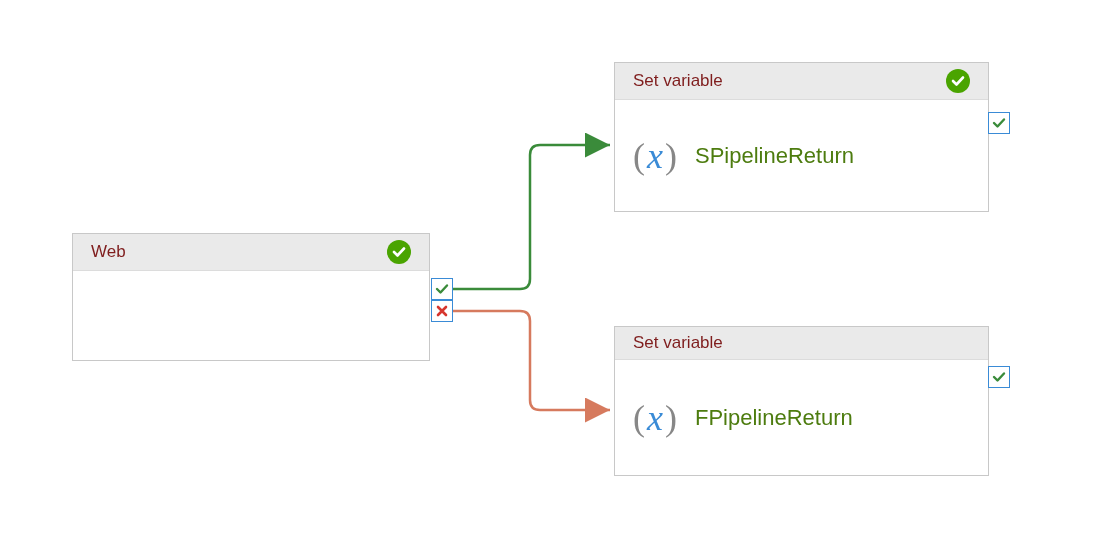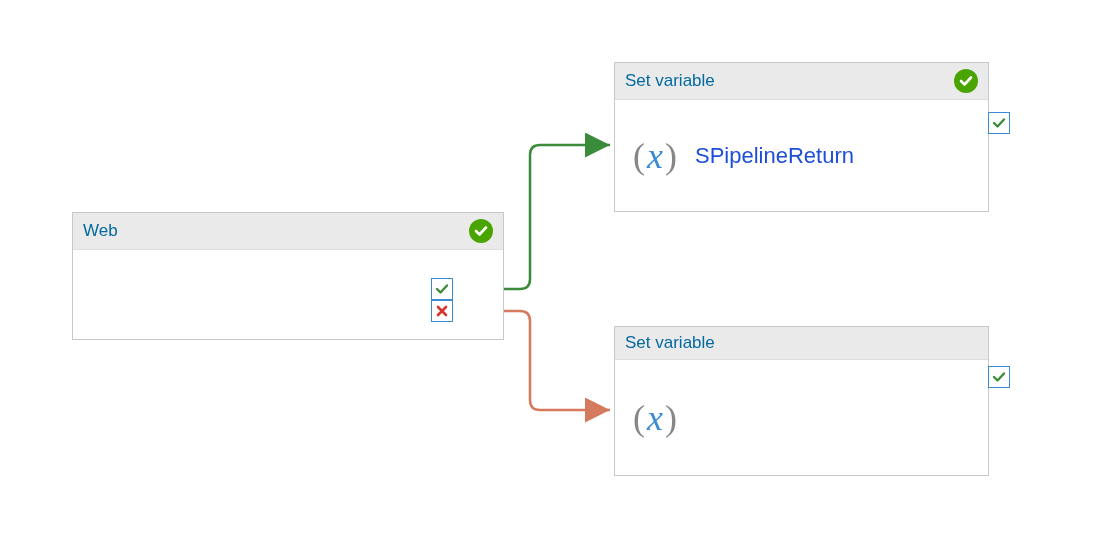--- a/index.html
+++ b/index.html
@@ -18,38 +18,38 @@
     }
     .activity {
       position: absolute;
       background: #ffffff;
       border: 1px solid #c8c8c8;
       display: flex;
       flex-direction: column;
     }
     .activity-header {
       background: #eaeaea;
-      padding: 6px 10px;
+      padding: 6px 18px;
       font-size: 17px;
-      color: #0369a1;
+      color: #7f1d1d;
       display: flex;
       align-items: center;
       justify-content: space-between;
       border-bottom: 1px solid #dcdcdc;
     }
     .activity-body {
       flex: 1;
       display: flex;
       align-items: center;
       padding: 12px 18px;
       gap: 18px;
     }
     .activity-name {
       font-size: 22px;
-      color: #1d4ed8;
+      color: #4d7c0f;
     }
     .success-badge {
       width: 24px;
       height: 24px;
       border-radius: 50%;
       background: #4aa400;
       display: flex;
       align-items: center;
       justify-content: center;
       flex-shrink: 0;
@@ -100,21 +100,21 @@
         <path d="M0,0 L10,5 L0,10 Z" fill="#3a8b3a"></path>
       </marker>
       <marker id="arrow-red" markerWidth="12" markerHeight="12" refX="10" refY="5" orient="auto">
         <path d="M0,0 L10,5 L0,10 Z" fill="#d67a5e"></path>
       </marker>
     </defs>
     <path d="M 453 289 L 520 289 Q 530 289 530 279 L 530 155 Q 530 145 540 145 L 610 145" stroke="#3a8b3a" stroke-width="2.5" fill="none" marker-end="url(#arrow-green)"></path>
     <path d="M 453 311 L 520 311 Q 530 311 530 321 L 530 400 Q 530 410 540 410 L 610 410" stroke="#d67a5e" stroke-width="2.5" fill="none" marker-end="url(#arrow-red)"></path>
   </svg>
 
-  <div class="activity" style="left:72px; top:212px; width:432px; height:128px;">
+  <div class="activity" style="left:72px; top:233px; width:358px; height:128px;">
     <div class="activity-header">
       <span>Web</span>
       <span class="success-badge">
         <svg width="14" height="14" viewBox="0 0 14 14">
             <path d="M2 7 L5.5 10.5 L12 3.5" stroke="#ffffff" stroke-width="2.6" fill="none" stroke-linecap="round" stroke-linejoin="round"></path>
           </svg>
       </span>
     </div>
   </div>
 
@@ -149,20 +149,21 @@
         <path d="M2 7 L5.5 10.5 L12 3.5" stroke="#3a8b3a" stroke-width="2.4" fill="none" stroke-linecap="round" stroke-linejoin="round"></path>
       </svg>
   </div>
 
   <div class="activity" style="left:614px; top:326px; width:375px; height:150px;">
     <div class="activity-header">
       <span>Set variable</span>
     </div>
     <div class="activity-body">
       <span class="var-icon">(<span class="x">x</span>)</span>
+      <span class="activity-name">FPipelineReturn</span>
     </div>
   </div>
   <div class="port" style="left:988px; top:366px;">
     <svg width="14" height="14" viewBox="0 0 14 14">
         <path d="M2 7 L5.5 10.5 L12 3.5" stroke="#3a8b3a" stroke-width="2.4" fill="none" stroke-linecap="round" stroke-linejoin="round"></path>
       </svg>
   </div>
 
 </div>
 

